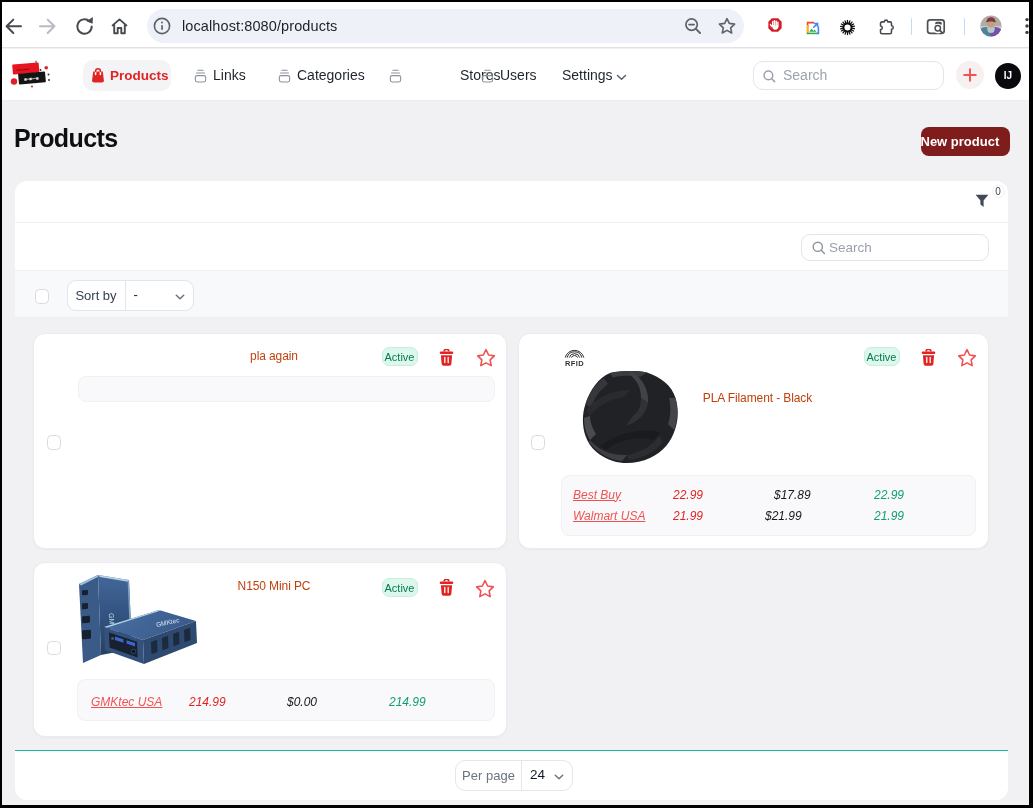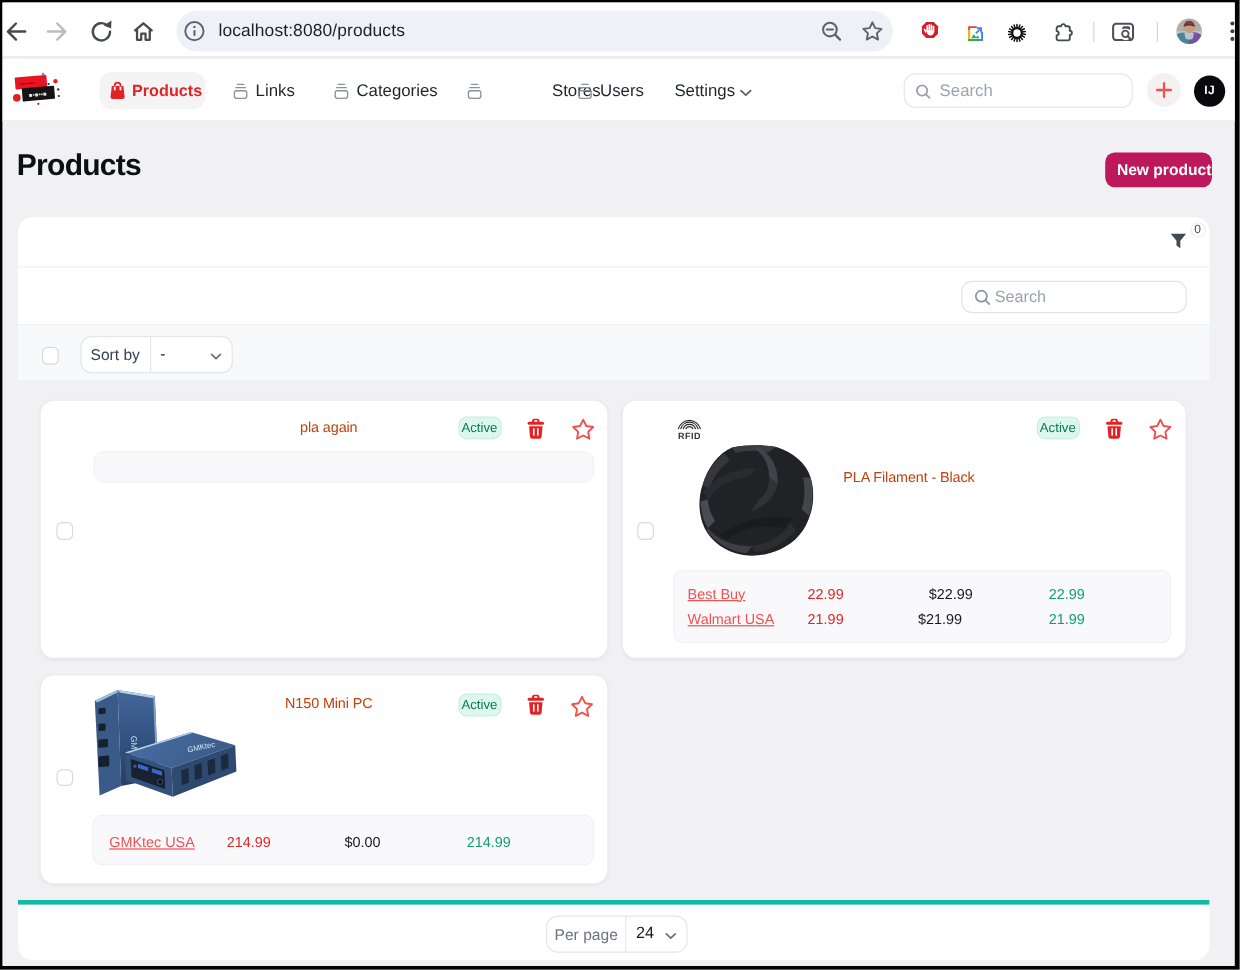--- a/index.html
+++ b/index.html
@@ -15,45 +15,45 @@
 #navbar { position:absolute; left:0; top:47px; width:1027px; height:52px; background:#fff; border-bottom:1px solid #ebedef; }
 .navitem { position:absolute; top:0; height:52px; line-height:52px; font-size:14px; color:#1f242c; font-weight:500; }
 #pill { position:absolute; left:81px; top:11px; width:88px; height:31px; background:#f4f4f6; border-radius:10px; }
 #pill span { position:absolute; left:27px; top:0; height:31px; line-height:31px; font-size:13.5px; font-weight:bold; color:#e02424; }
 #navsearch { position:absolute; left:751px; top:12px; width:191px; height:29px; border:1px solid #e4e5e9; border-radius:10px; background:#fff; }
 #navsearch span { position:absolute; left:29px; top:0; height:27px; line-height:27px; color:#9ca3af; font-size:14px; }
 #plusbtn { position:absolute; left:954px; top:12px; width:28px; height:28px; border-radius:50%; background:#f6f0f0; }
 #uavatar { position:absolute; left:993px; top:13.5px; width:26px; height:26px; border-radius:50%; background:#0a0a0e; color:#fff; font-size:10px; font-weight:bold; text-align:center; line-height:26px; letter-spacing:0.2px; }
 
 #h1 { position:absolute; left:12px; top:121px; font-size:25px; font-weight:bold; color:#0e0f12; letter-spacing:-0.6px; line-height:31px; }
-#newprod { position:absolute; left:918.5px; top:124.5px; width:89px; height:29.5px; background:#be185d; border-radius:8px; color:#fff; font-size:13px; font-weight:600; text-align:right; line-height:29px; }
+#newprod { position:absolute; left:918.5px; top:124.5px; width:89px; height:29.5px; background:#7f1d1d; border-radius:8px; color:#fff; font-size:13px; font-weight:600; text-align:left; line-height:29px; }
 #row1 { position:absolute; left:13px; top:179px; width:993px; height:41px; background:#fff; border-radius:12px 12px 0 0; }
 #row2 { position:absolute; left:13px; top:220px; width:993px; height:48px; background:#fff; border-top:1px solid #f0f1f3; }
 #row2search { position:absolute; left:786px; top:10.5px; width:188px; height:27.5px; border:1px solid #e3e4e8; border-radius:9px; background:#fff; }
 #row2search span { position:absolute; left:27px; top:0; height:26px; line-height:26px; color:#9aa1ab; font-size:13.5px; }
 #row3 { position:absolute; left:13px; top:268px; width:993px; height:48px; background:#f8f9fb; border-top:1px solid #eef0f2; border-bottom:1px solid #eceef1; }
 .checkbox { position:absolute; width:14.5px; height:14.5px; border:1px solid #d8dade; border-radius:4.5px; background:#fff; }
 #sortctl { position:absolute; left:51.5px; top:8.5px; width:127px; height:31px; background:#fff; border:1px solid #e3e5e9; border-radius:9px; }
 #sortctl .lbl { position:absolute; left:0; top:0; width:58px; height:29px; line-height:29px; text-align:center; font-size:13px; color:#374151; border-right:1px solid #e3e5e9; }
 #sortctl .val { position:absolute; left:66px; top:0; height:29px; line-height:28px; font-size:13px; color:#111827; }
 
 .card { position:absolute; background:#fff; border:1px solid #ececf0; border-radius:12px; box-shadow:0 1px 2px rgba(0,0,0,0.04); }
 #card1 { left:31px; top:331px; width:474px; height:216px; }
 #card2 { left:516px; top:331px; width:471px; height:216px; }
 #card3 { left:31px; top:560px; width:474px; height:175px; }
 .cardtitle { position:absolute; width:100%; text-align:center; font-size:12px; color:#c2410c; letter-spacing:-0.1px; }
 .badge { position:absolute; width:36px; height:19px; background:#def7ec; border:1px solid #c5f0dc; border-radius:7px; color:#057a55; font-size:11px; font-weight:500; text-align:center; line-height:18px; }
 .tbl { position:absolute; background:#f9f9fb; border:1px solid #f1f1f4; border-radius:8px; }
-.cell { position:absolute; font-size:12px; white-space:nowrap; }
+.cell { position:absolute; font-size:12px; white-space:nowrap;font-style:italic; }
 .lnk { color:#f05252; text-decoration:underline; }
 .red { color:#e02424; }
 .blk { color:#17181b; }
 .grn { color:#0e9f6e; }
 
-#footer { position:absolute; left:13px; top:748px; width:993px; height:50px; background:#fff; border-top:4px solid #14b8a6; border-radius:0 0 12px 12px; }
+#footer { position:absolute; left:13px; top:748px; width:993px; height:50px; background:#fff; border-top:1px solid #14b8a6; border-radius:0 0 12px 12px; }
 #perpage { position:absolute; left:440px; top:8.5px; width:117.5px; height:31px; border:1px solid #e5e6e9; border-radius:10px; background:#fff; }
 #perpage .lbl { position:absolute; left:0; top:0; width:66px; height:29px; line-height:29px; text-align:center; font-size:13px; color:#6b7280; border-right:1px solid #e5e6e9; }
 #perpage .val { position:absolute; left:74px; top:0; height:29px; line-height:28px; font-size:13.5px; font-weight:500; color:#111827; }
 </style>
 </head>
 <body>
 <div id="app">
 
   <div id="toolbar">
     <div id="omnibox"></div>
@@ -263,21 +263,21 @@
       <path d="M10 1.7 L12.6 7 L18.3 7.85 L14.15 11.9 L15.15 17.6 L10 14.9 L4.85 17.6 L5.85 11.9 L1.7 7.85 L7.4 7 Z" fill="none" stroke="#f05252" stroke-width="1.6" stroke-linejoin="round"></path>
     </svg>
   </div>
   <div id="card2" class="card">
     <div class="cardtitle" style="top:21px; left:4px;margin-top:36px;">PLA Filament - Black</div>
     <div class="badge" style="right:88.5px; top:13px;">Active</div>
     <div class="checkbox" style="left:11.5px; top:101px;"></div>
     <div class="tbl" style="left:41.5px; top:140.5px; width:415px; height:61.5px;"></div>
     <span class="cell lnk" style="left:54px; top:153.5px;">Best Buy</span>
     <span class="cell red" style="left:154px; top:153.5px;">22.99</span>
-    <span class="cell blk" style="left:255px; top:153.5px;">$22.99</span>
+    <span class="cell blk" style="left:255px; top:153.5px;">$17.89</span>
     <span class="cell grn" style="left:355px; top:153.5px;">22.99</span>
     <span class="cell lnk" style="left:54px; top:174.5px;">Walmart USA</span>
     <span class="cell red" style="left:154px; top:174.5px;">21.99</span>
     <span class="cell blk" style="left:246px; top:174.5px;">$21.99</span>
     <span class="cell grn" style="left:355px; top:174.5px;">21.99</span>
     <svg class="abs" style="left:402px; top:14.5px;" width="15" height="17" viewBox="0 0 15 17">
       <path d="M5.1 2.6 a2.4 2.4 0 0 1 4.8 0" fill="none" stroke="#e02424" stroke-width="1.6"></path>
       <rect x="0.7" y="2.4" width="13.6" height="2.5" rx="1.25" fill="#e02424"></rect>
       <path d="M1.9 6.3 H13.1 L12.35 14.9 a1.95 1.95 0 0 1 -1.94 1.77 H4.6 a1.95 1.95 0 0 1 -1.94 -1.77 Z" fill="#e02424"></path>
       <path d="M5.8 8.4 V13.6 M9.2 8.4 V13.6" stroke="#fff" stroke-width="1.3" stroke-linecap="round"></path>

